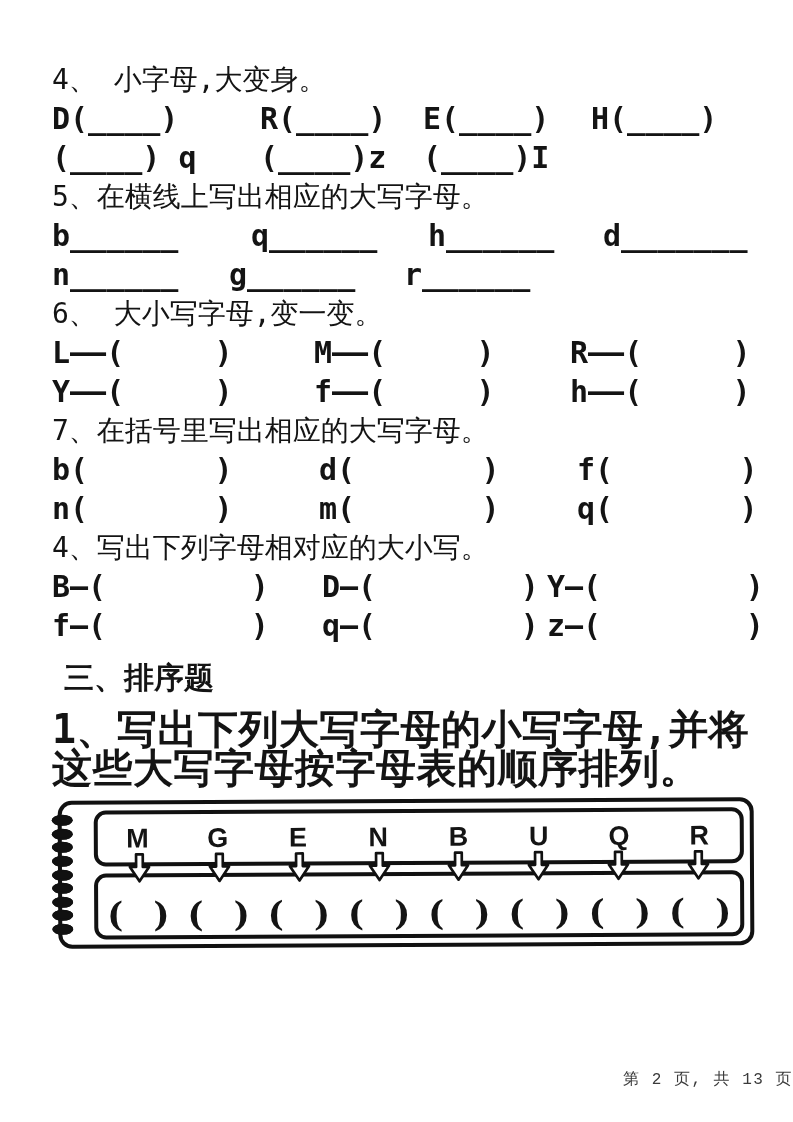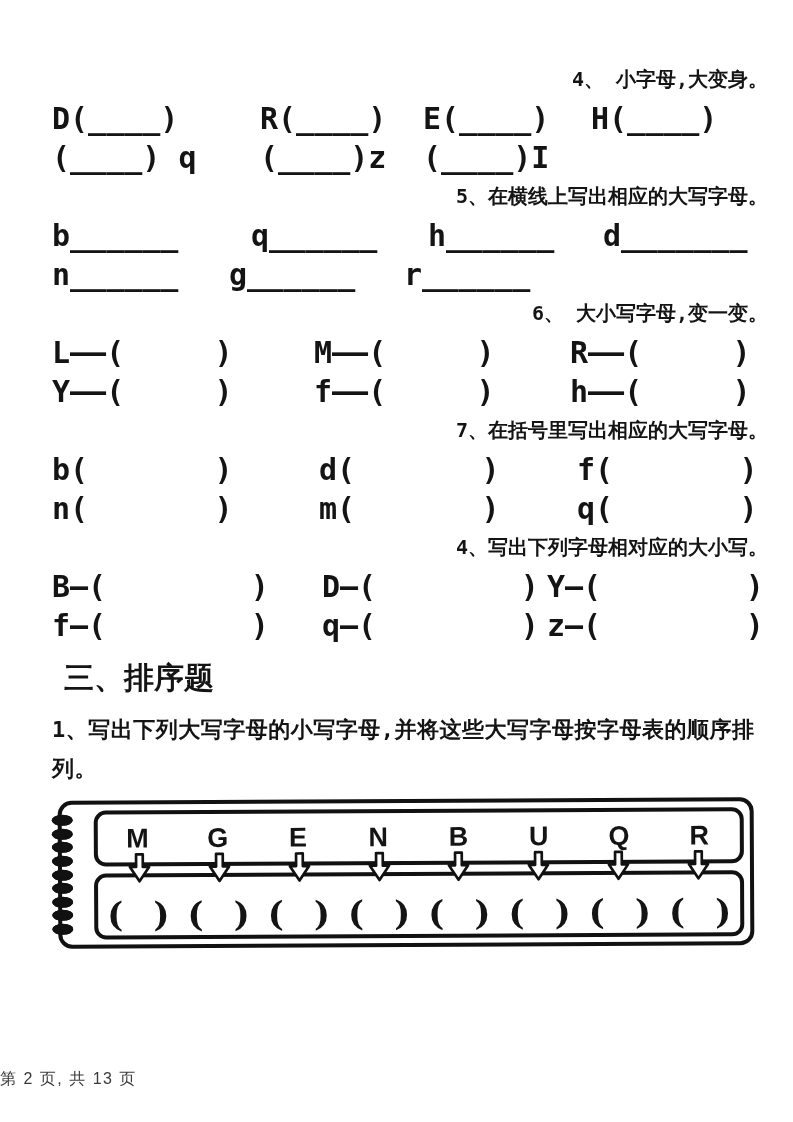--- a/index.html
+++ b/index.html
@@ -2,52 +2,52 @@
 <html><head>
 <meta charset="utf-8">
 <style>
   html,body{margin:0;padding:0;}
   body{
     width:793px;height:1122px;background:#ffffff;position:relative;overflow:hidden;
     font-family:"DejaVu Sans Mono","Liberation Sans",sans-serif;color:#141414;
   }
   .content{position:absolute;left:52px;top:60px;width:716px;}
   .question{margin:0 0 0 0;}
-  .q-title{font-size:20px;line-height:39px;font-weight:700;white-space:pre;text-align:right;}
+  .q-title{font-size:28px;line-height:39px;font-weight:400;white-space:pre;}
   .q-row{display:flex;font-size:30px;line-height:39px;font-weight:700;white-space:pre;}
   .cell{flex:0 0 auto;}
   
   .q4 .c1{width:208px}.q4 .c2{width:163px}.q4 .c3{width:168px}
   .q5 .c1{width:199px}.q5 .c2{width:177px}.q5 .c3{width:175px}
   .q6 .c1{width:262px}.q6 .c2{width:256px}
   .q7 .c1{width:267px}.q7 .c2{width:258px}
   .q8 .c1{width:270px}.q8 .c2{width:225px}
   .q9 .c1{width:304px}.q9 .c2{width:263px}
   .section-heading{font-size:30px;line-height:41px;font-weight:700;margin:12px;white-space:pre;}
-  .para{font-size:22px;line-height:39px;font-weight:700;margin:0;letter-spacing:.5px;}
+  .para{font-size:40px;line-height:39px;font-weight:700;margin:0;letter-spacing:.5px;}
 
   
   .notebook{
     position:relative;margin-top:11px;margin-left:6px;width:682px;height:128px;
     border:4px solid #111;border-radius:14px;padding:6px 6px 6px 0;
     transform:rotate(-0.3deg);background:#fff;
   }
   .rings{position:absolute;left:-10px;top:10px;bottom:10px;display:flex;flex-direction:column;justify-content:space-between;z-index:3;}
   .ring{width:21px;height:11px;background:#111;border-radius:50%;box-shadow:inset 0 0 0 2px #111;}
   .nb-top{margin-left:32px;height:48px;border:4px solid #111;border-radius:12px;display:flex;background:#fff;}
   .nb-cell{flex:1;display:flex;justify-content:center;align-items:center;}
   .nb-letter{font-family:"Liberation Sans","DejaVu Sans",sans-serif;font-weight:700;font-size:27px;letter-spacing:1px;}
   .arrows{position:absolute;top:48px;left:38px;right:12px;display:flex;z-index:2;}
   .arrow-cell{flex:1;display:flex;justify-content:center;}
   .nb-bottom{margin-left:32px;margin-top:7px;height:58px;border:4px solid #111;border-radius:12px;display:flex;align-items:flex-end;background:#fff;}
   .paren-cell{flex:1;display:flex;justify-content:space-between;padding:0 9px 4px 9px;
     font-size:34px;font-weight:700;font-family:"DejaVu Serif","Liberation Serif",serif;line-height:1;}
   .footer{
-    position:absolute;left:0;right:0;bottom:32px;text-align:left;
-    font-size:16px;font-family:Liberation Sans, sans-serif;color:#3a3a3a;letter-spacing:1.5px;
+    position:absolute;left:0;right:0;bottom:32px;text-align:right;
+    font-size:16px;font-family:Liberation Mono, monospace;color:#3a3a3a;letter-spacing:1.5px;
   }
 </style>
 </head>
 <body>
 
 <div class="content">
   <div id="questions">
       <section class="question q4">
         <div class="q-title">4、 小字母,大变身。</div>
         <div class="q-row q4"><span class="cell c1">D(____)</span><span class="cell c2">R(____)</span><span class="cell c3">E(____)</span><span class="cell c4">H(____)</span></div>

